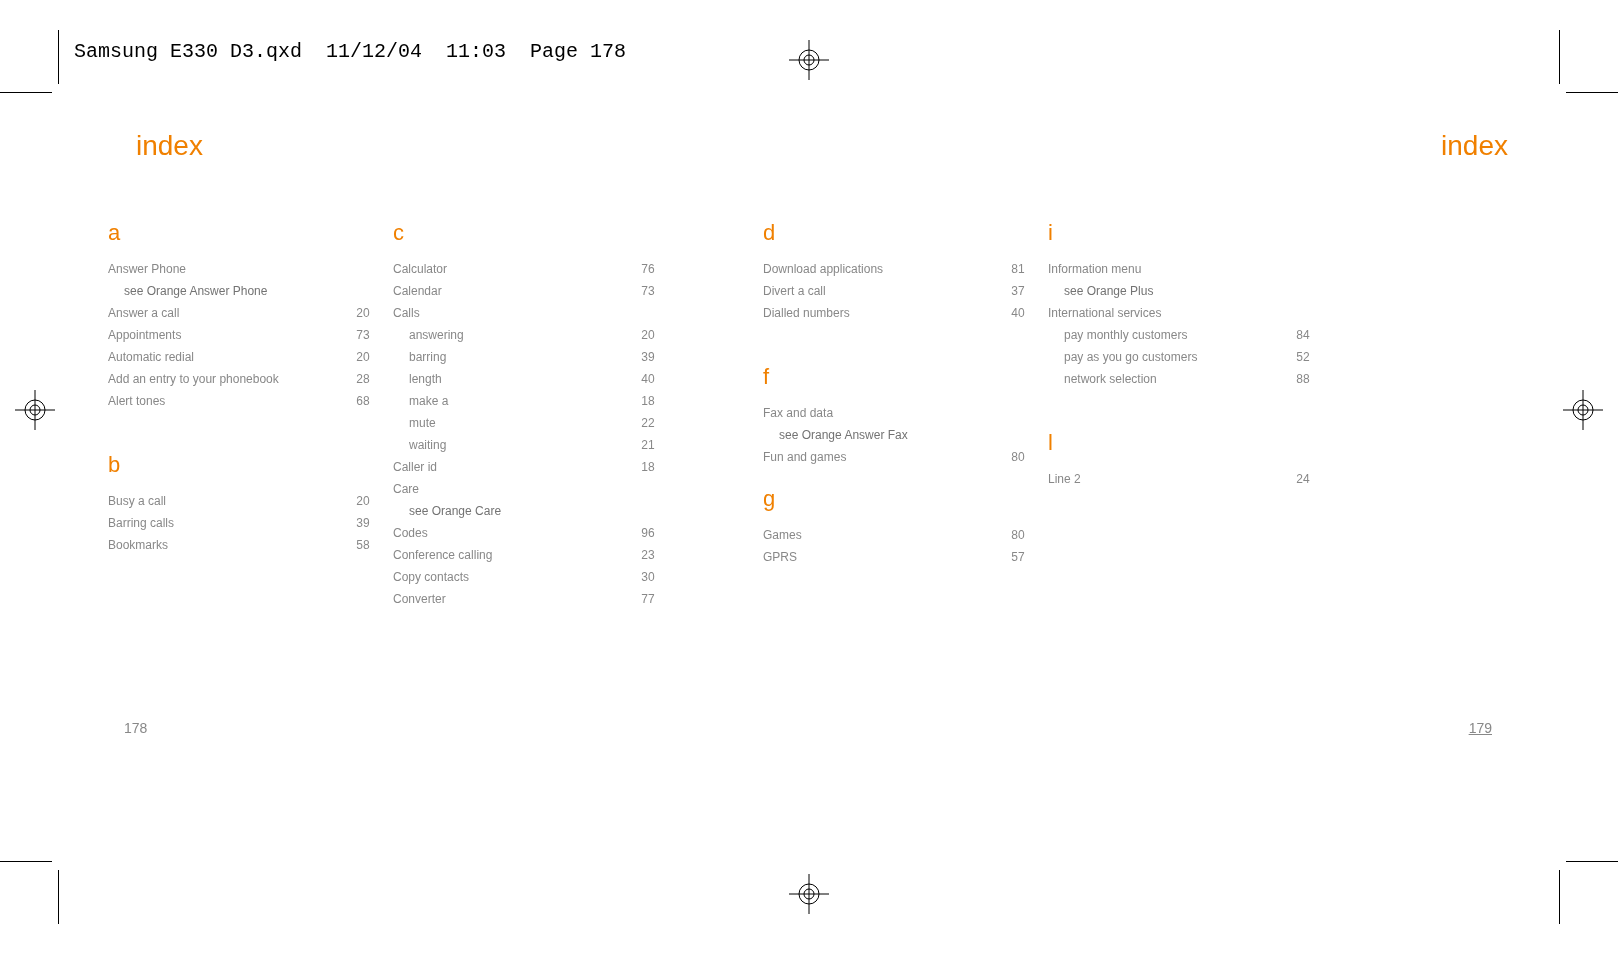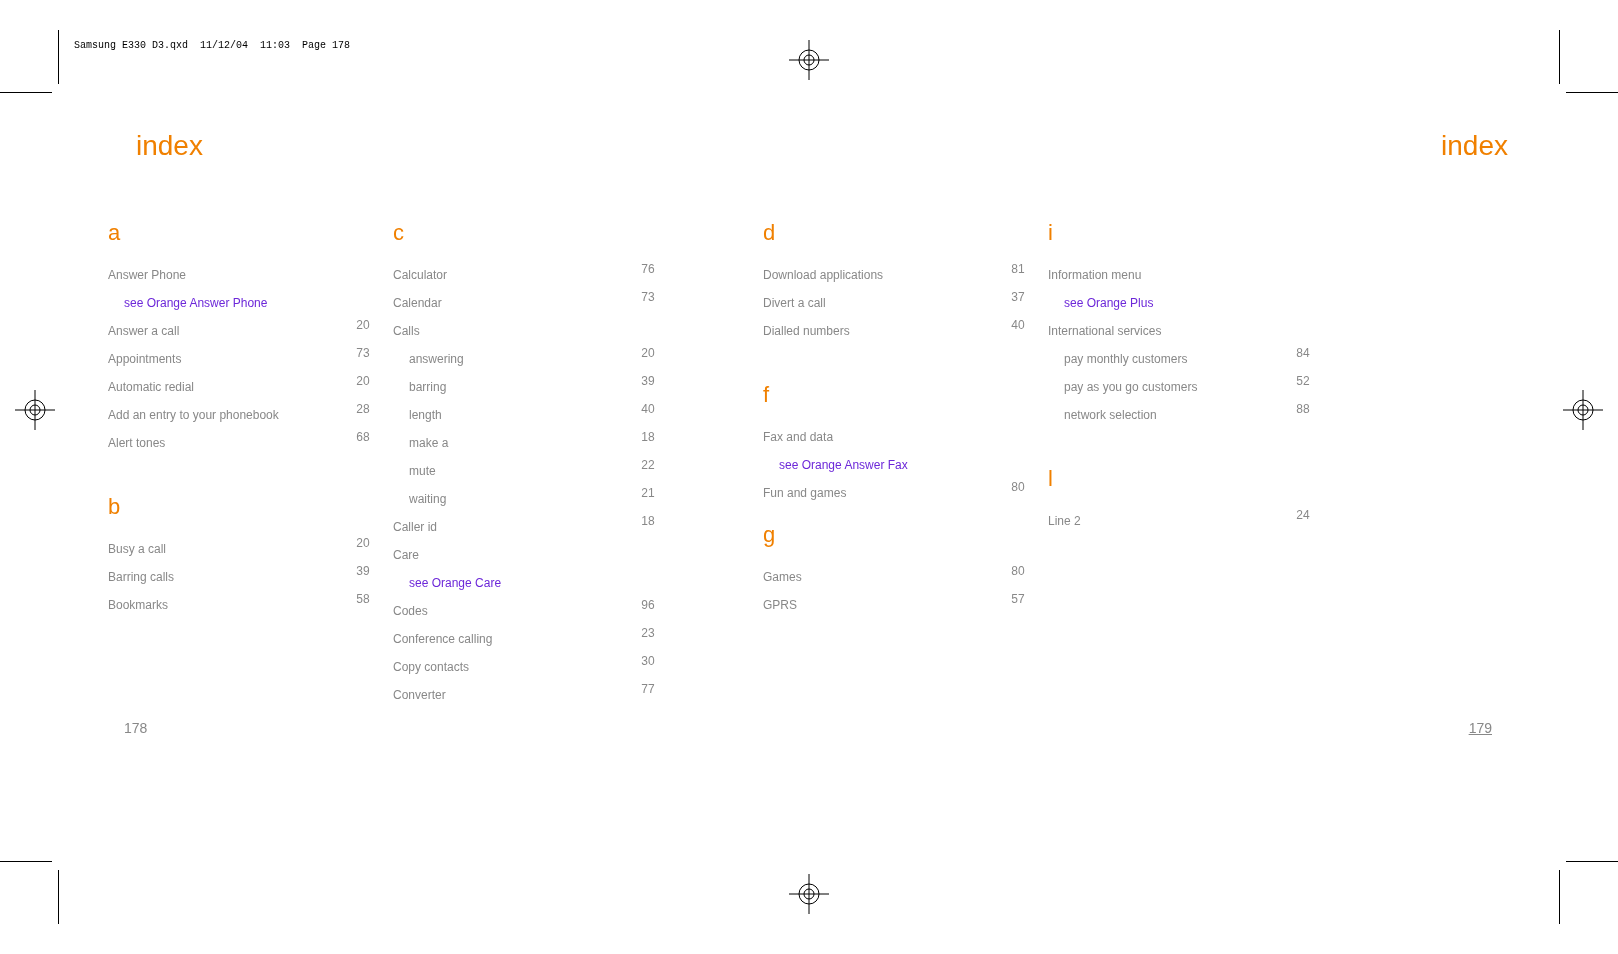--- a/index.html
+++ b/index.html
@@ -32,21 +32,21 @@
     .reg-bottom { bottom: 40px; left: 50%; transform: translateX(-50%); }
     .reg-left { left: 15px; top: 390px; }
     .reg-right { right: 15px; top: 390px; }
 
     
     .slug {
       position: absolute;
       top: 40px;
       left: 74px;
       font-family: "Courier New", monospace;
-      font-size: 10px;
+      font-size: 20px;
       color: #000;
       white-space: pre;
     }
 
     
     .page {
       position: absolute;
       top: 100px;
       left: 108px;
       width: 1400px;
@@ -81,25 +81,25 @@
     }
     .letter:first-child { margin-top: 0; }
 
     .entry {
       display: flex;
       justify-content: space-between;
       font-size: 12px;
       line-height: 22px;
       color: #888;
     }
-    .entry .label { flex: 1; margin-top: 6px; }
+    .entry .label { flex: 1; }
     .entry .pg { width: 30px; text-align: center; }
 
     .sub .label { padding-left: 16px; }
-    .xref { color: #6d28d9; }
+    .xref { color: #737373; }
 
     
     .page-num-left, .page-num-right {
       position: absolute;
       top: 620px;
       font-size: 14px;
       color: #888;
     }
     .page-num-left { left: 0; margin-left: 16px; }
     .page-num-right { right: 16px; text-decoration: underline; }

